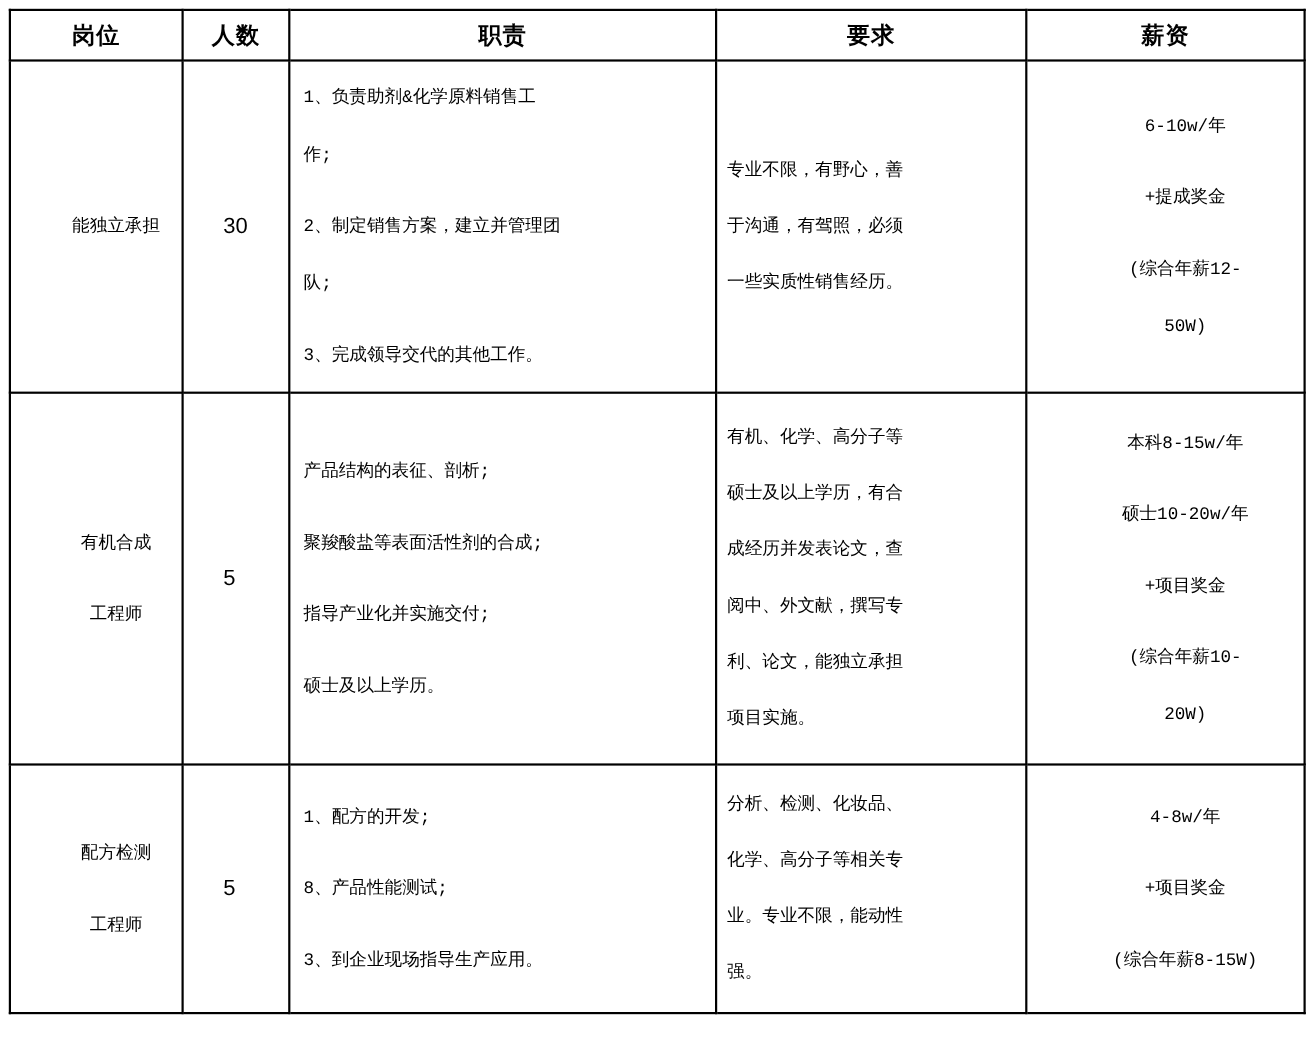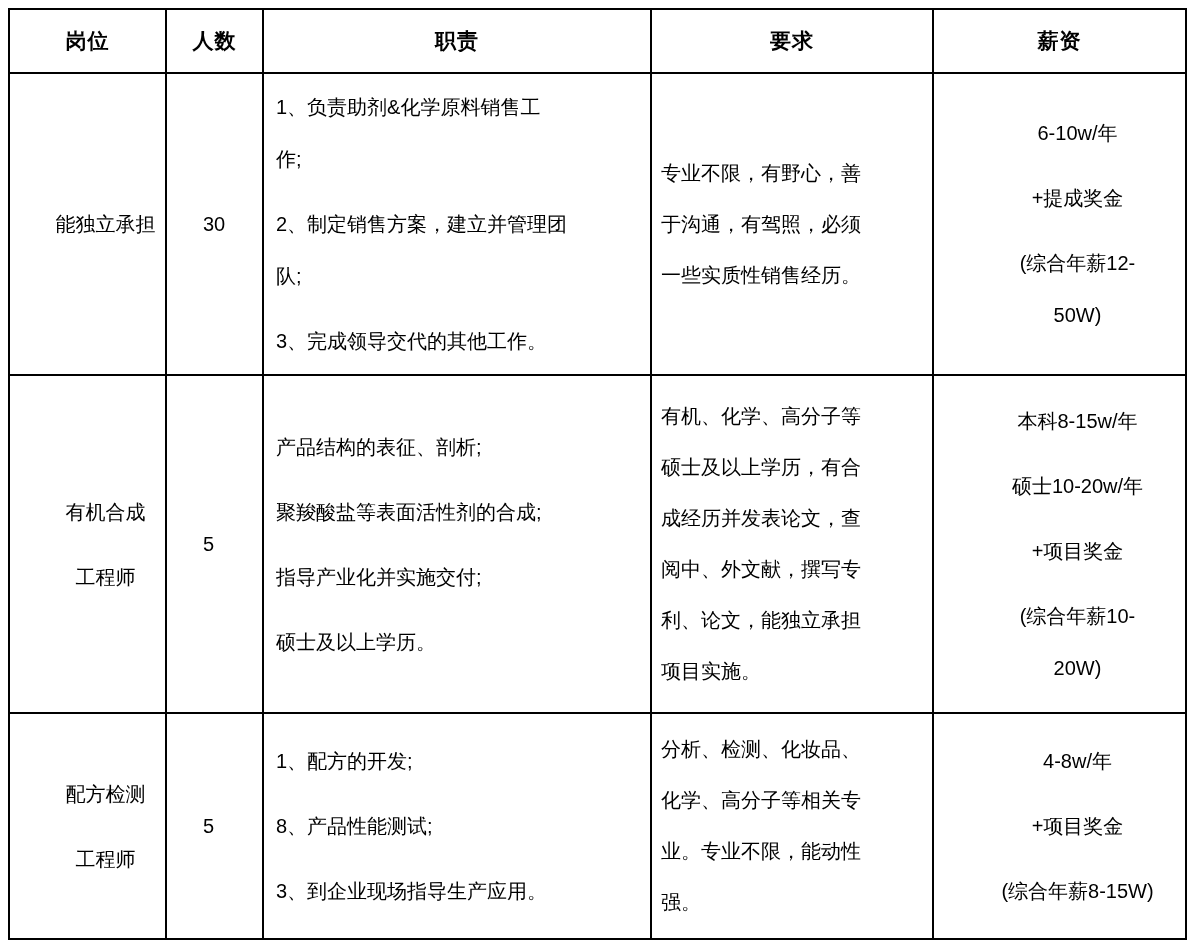--- a/index.html
+++ b/index.html
@@ -26,40 +26,41 @@
     margin: 8px 0 0 8px;
     width: 1177px;
   }
   th, td {
     border: 2px solid #000000;
     padding: 0;
     overflow: hidden;
     vertical-align: middle;
     background: #ffffff;
   }
-  thead tr { height: 64px; border-radius: 27px; }
+  thead tr { height: 46px; border-radius: 27px; }
   tbody tr:nth-child(1) { height: 302px; }
   tbody tr:nth-child(2) { height: 338px; }
   tbody tr:nth-child(3) { height: 226px; }
   th {
     font-size: 21px;
     font-weight: bold;
     text-align: center;
     letter-spacing: 1px;
   }
   td { font-size: 20px; padding-left: 36px; }
   td.c-position { text-align: center; }
   td.c-headcount { }
   td.c-duties { text-align: left; padding: 0 6px 0 12px; }
   td.c-req { text-align: left; padding: 0 0 0 9px; }
   td.c-salary { text-align: center; }
   .line {
     line-height: 52px;
     white-space: nowrap;
-    font-size: 20px;
+    font-size: 16px;
+    font-family: Liberation Mono, monospace;
   }
   td.c-req .line { line-height: 51px; }
   .para + .para { margin-top: 13px; }
 </style>
 </head>
 <body>
 
 <div class="page">
   <table class="recruit">
     <colgroup>

